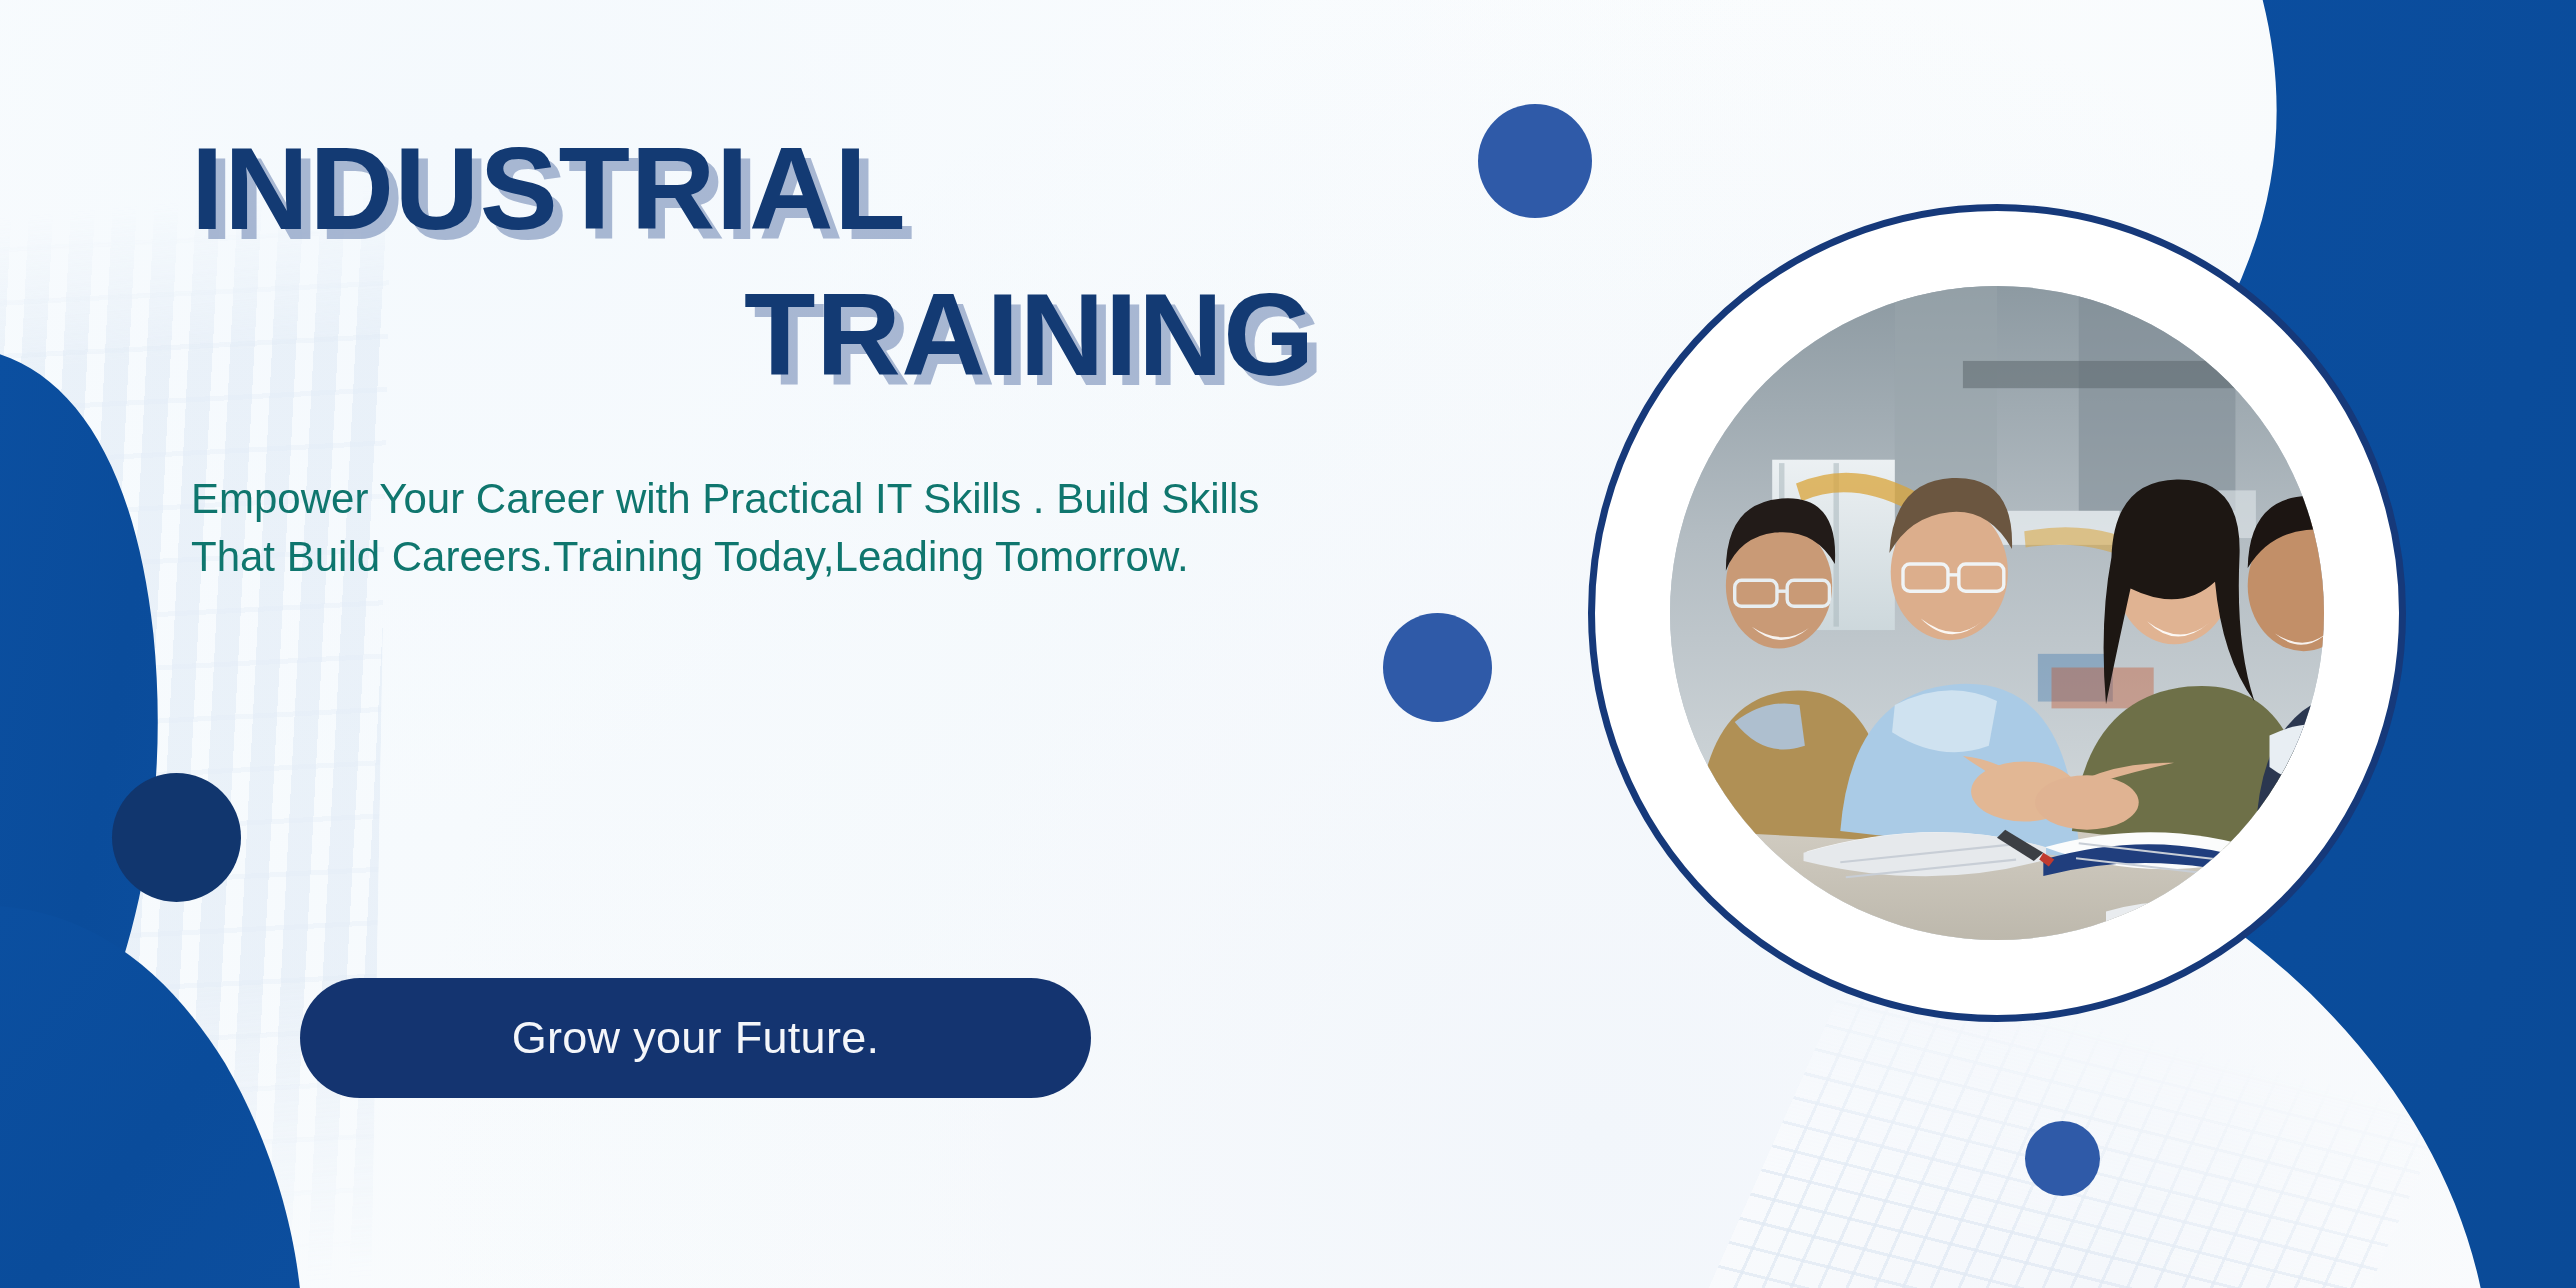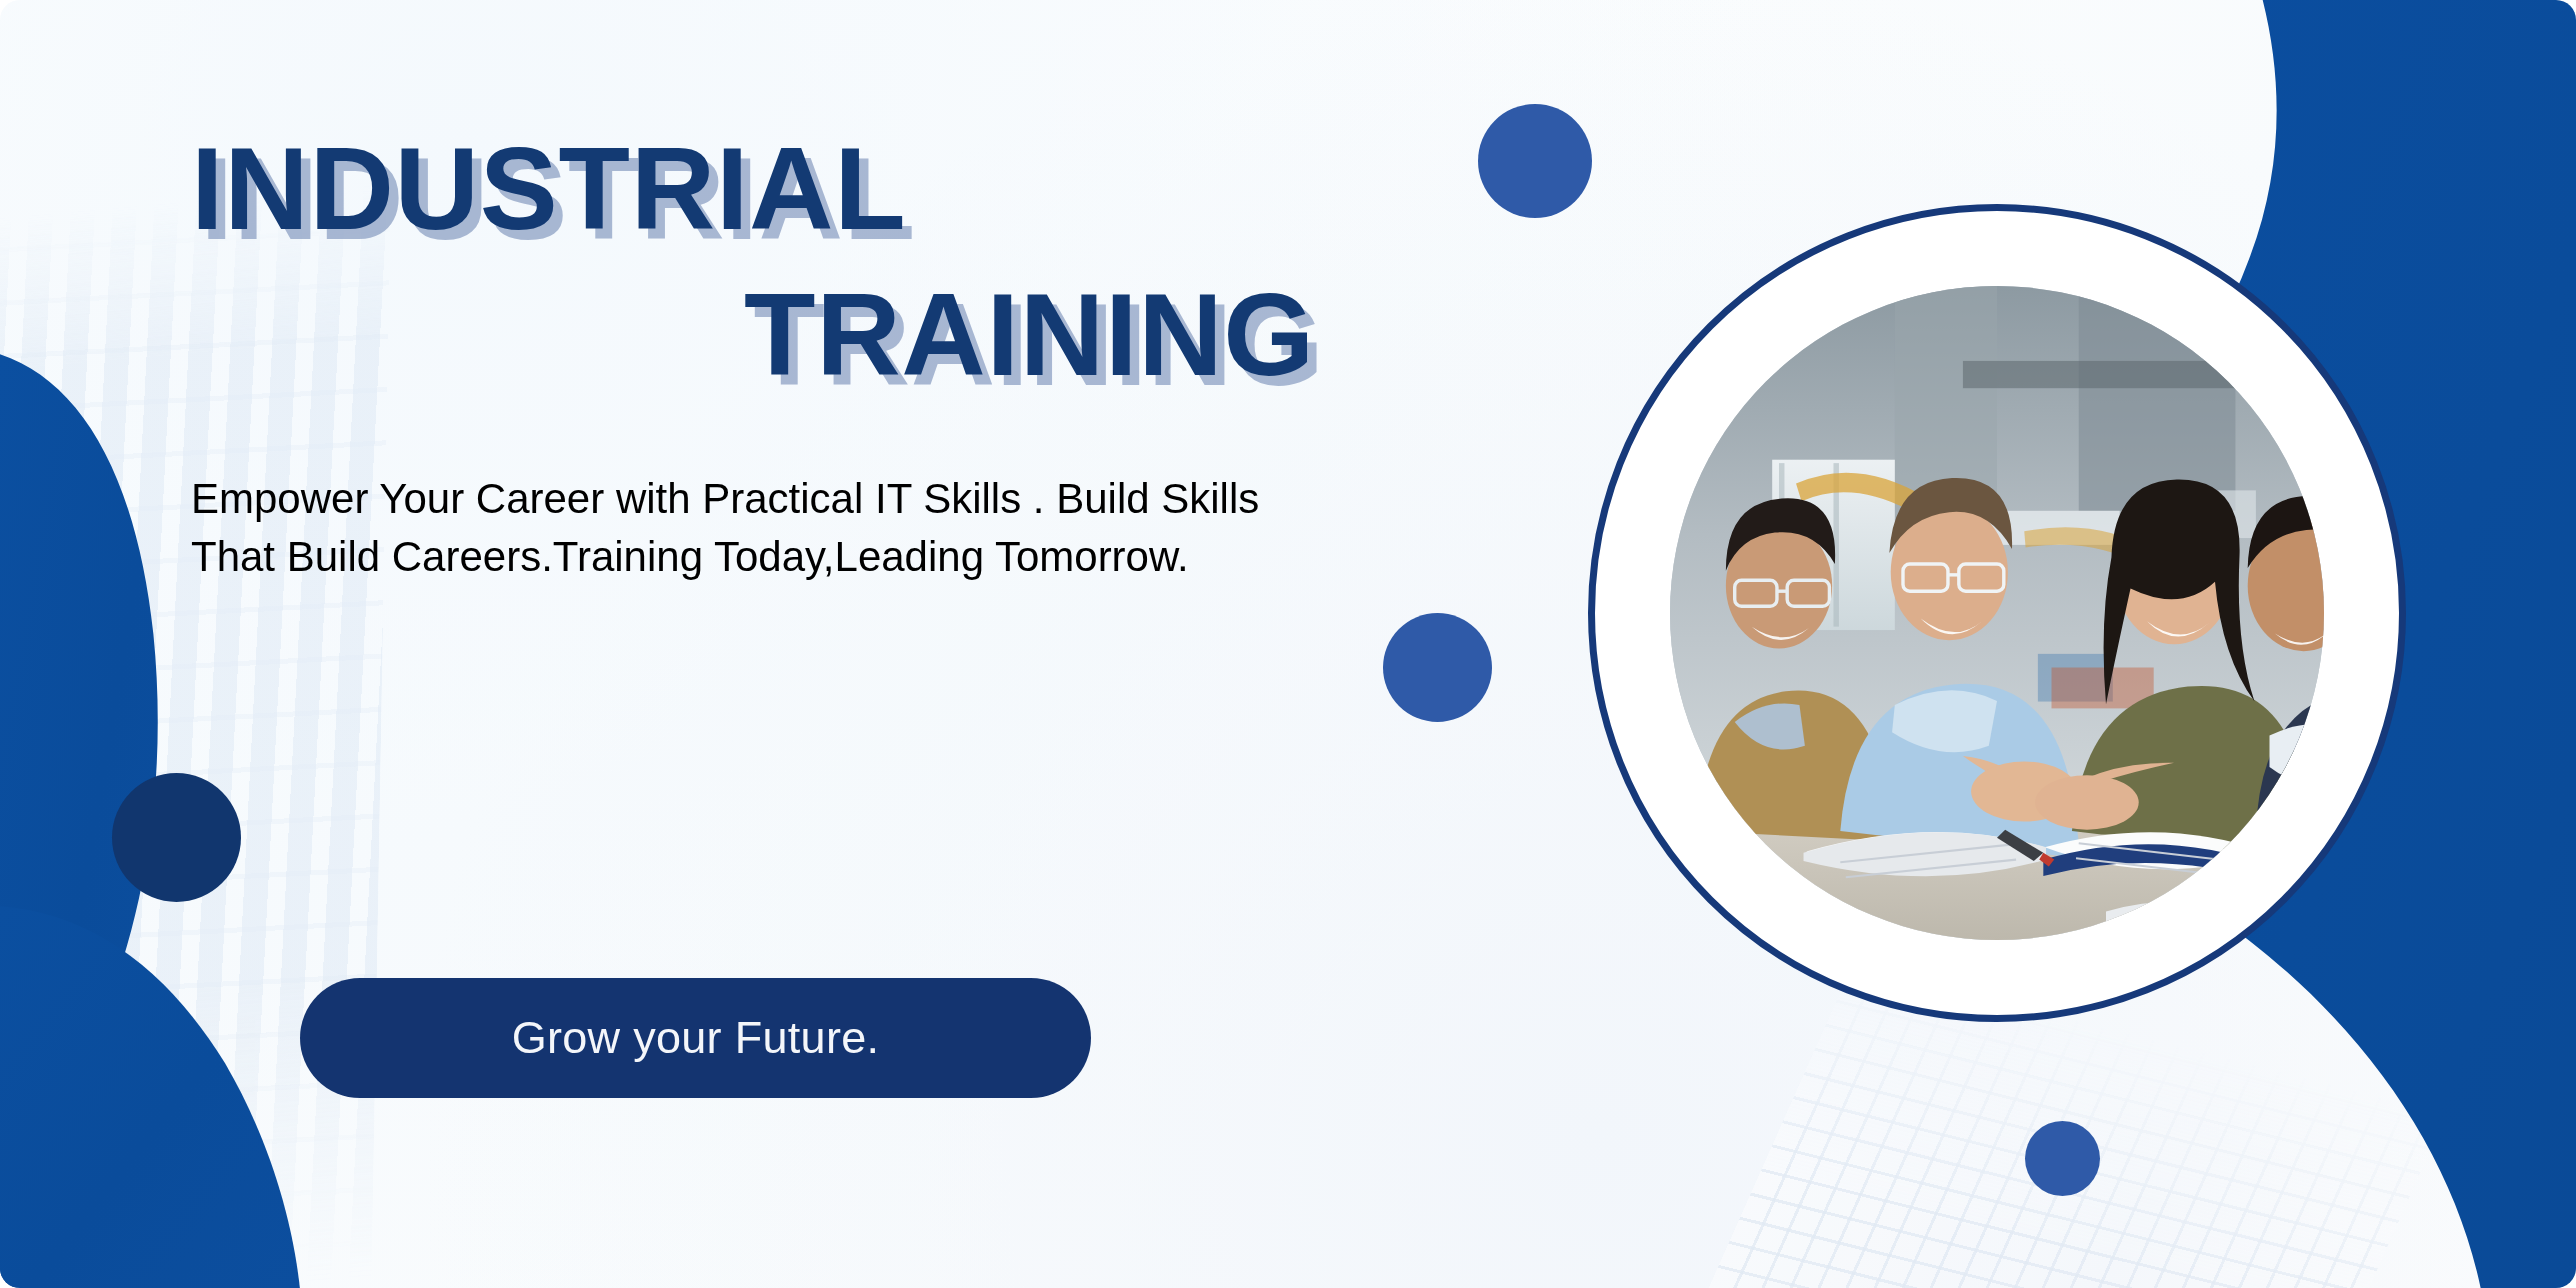--- a/index.html
+++ b/index.html
@@ -11,21 +11,20 @@
     font-family: "Liberation Sans", sans-serif;
   }
 
   
   .banner {
     position: relative;
     width: 2576px;
     height: 1288px;
     overflow: hidden;
     background: #fdfdfe;
-    border-radius: 20px;
   }
 
   
   .bg-wash {
     position: absolute;
     inset: 0;
     background:
       radial-gradient(circle at 18% 12%, #f4f9fd 0%, rgba(244,249,253,0) 55%),
       radial-gradient(circle at 62% 88%, #f2f6fb 0%, rgba(242,246,251,0) 60%),
       linear-gradient(160deg, #fdfefe 0%, #f8fbfd 45%, #fbfcfd 100%);
@@ -122,21 +121,21 @@
     margin-top: 27px;
     padding-left: 382px;
   }
 
   .sub {
     margin: 0;
     margin-top: 75px;
     width: 1159px;
     font-size: 42px;
     line-height: 1.38;
-    color: #000000;
+    color: #0f766e;
     font-weight: 400;
   }
 
   .cta {
     position: absolute;
     left: 300px;
     top: 978px;
     width: 791px;
     height: 120px;
     border: none;

